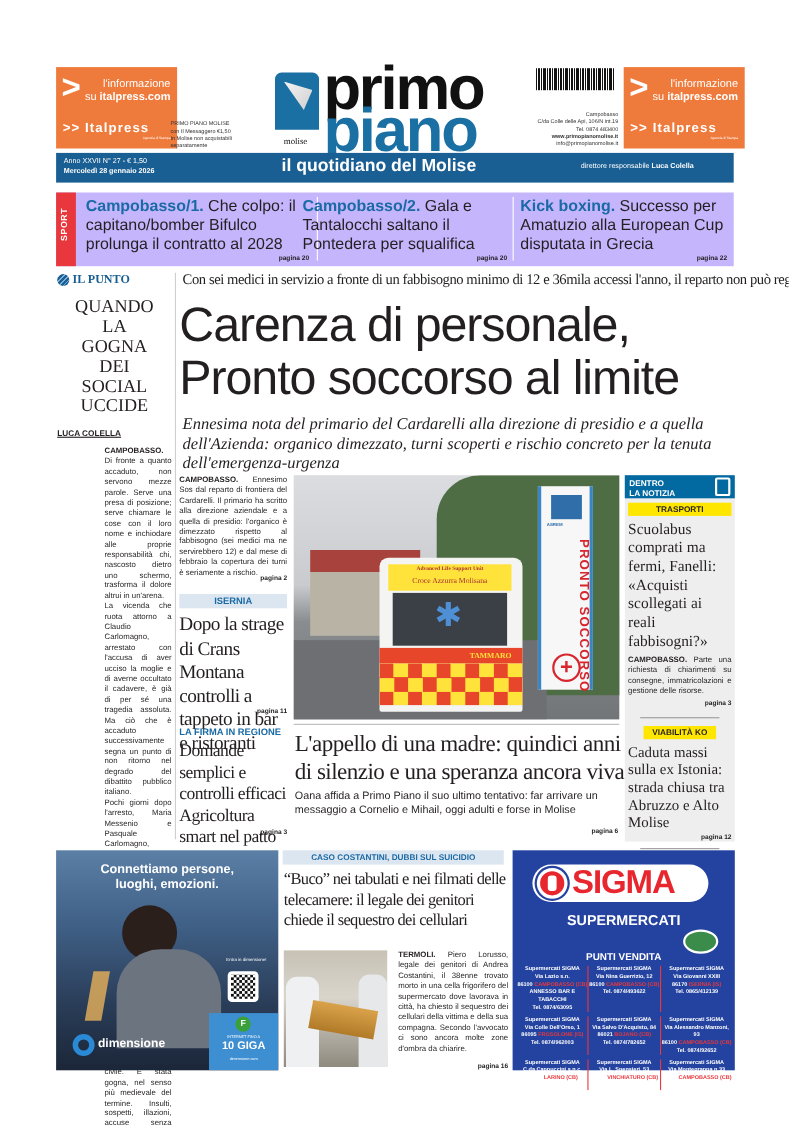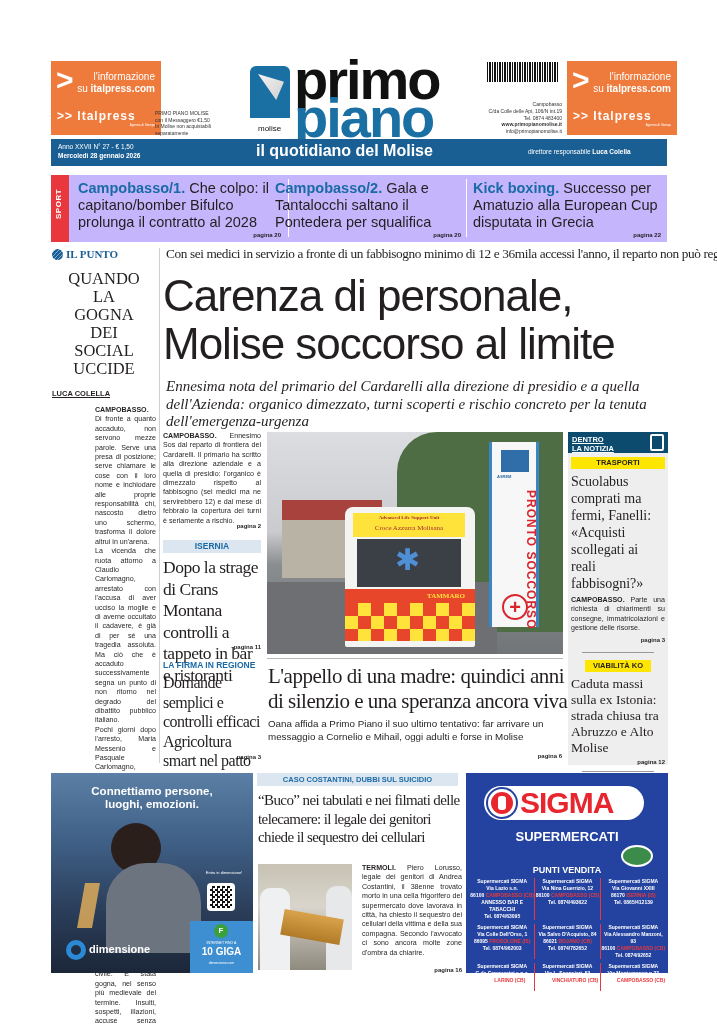--- a/index.html
+++ b/index.html
@@ -36,21 +36,21 @@
   
   .kicker { font-family: "Liberation Serif", serif; font-size: 13.3px; letter-spacing: -0.4px; }
   .headline { font-size: 44px; line-height: 48px; letter-spacing: -1px; color: #231f20; }
   .deck { font-family: "Liberation Serif", serif; font-style: italic; font-size: 15px; line-height: 17.5px; }
   .lbl-blue { background: #dce6f0; color: #1a6aa6; font-weight: bold; font-size: 8.5px; text-align: center; height: 13px; line-height: 13px; }
   .lbl-blue-left { color: #1a6aa6; font-weight: bold; font-size: 8.5px; }
   .h-serif { font-family: "Liberation Serif", serif; letter-spacing: -0.5px; }
 
   
   .dentro { background: #eeeeee; }
-  .dentro-head { background: #0c4a6e; color: #fff; font-size: 7.5px; font-weight: bold; line-height: 9px; text-decoration: underline; }
+  .dentro-head { background: #0369a1; color: #fff; font-size: 7.5px; font-weight: bold; line-height: 9px; }
   .yellow-lbl { background: #ffe600; font-weight: bold; font-size: 7.5px; text-align: center; height: 12px; line-height: 12px; }
   .side-title { font-family: "Liberation Serif", serif; font-size: 14px; line-height: 17px; }
 
   
   .photo { overflow: hidden; }
   .ad-dim { background: linear-gradient(180deg, #5b7fa6 0%, #3f5f85 35%, #2a3d58 70%, #1b2638 100%); }
   .sigma { background: #2443a0; color: #fff; }
   .sigma-cell { font-size: 5px; line-height: 7px; text-align: center; color: #fff; font-weight: bold; }
   .sigma-cell .red { color: #e8383d; }
 </style>
@@ -71,21 +71,21 @@
   <div>In Molise non acquistabili</div>
   <div>separatamente</div>
 </div>
 
 <div class="abs" style="left:242px;top:58px;width:230px;height:82px;">
   <div class="abs" style="left:8px;top:8px;width:40px;height:52px;background:#1a6fa3;border-radius:6px 6px 0 0;">
     <div style="position:absolute;left:8px;top:8px;width:26px;height:26px;background:linear-gradient(135deg,#f4f4f4,#cfcfcf);clip-path:polygon(0 0,100% 30%,70% 100%);"></div>
   </div>
   <div class="abs logo-primo" style="left:52px;top:2px;">primo</div>
   <div class="abs logo-piano" style="left:52px;top:40px;">piano</div>
-  <div class="abs" style="left:16px;top:66px;font-size:8px;color:#111;">molise</div>
+  <div class="abs" style="left:16px;top:66px;font-size:8px;color:#111;font-family:Liberation Serif, serif;">molise</div>
 </div>
 
 <div class="abs" style="left:487px;top:62px;width:72px;height:20px;background:repeating-linear-gradient(90deg,#111 0 1px,#fff 1px 2px,#111 2px 4px,#fff 4px 5px);"></div>
 <div class="abs contact" style="left:470px;top:101px;width:92px;">
   <div>Campobasso</div>
   <div>C/da Colle delle Api, 106/N int.19</div>
   <div>Tel. 0874 483400</div>
   <div style="font-weight:bold;">www.primopianomolise.it</div>
   <div>info@primopianomolise.it</div>
 </div>
@@ -139,21 +139,21 @@
     <p>Eppure, per i tribunali paralleli dei social network, questo è bastato.</p>
     <p>Quella che si è abbattuta su di loro non è stata critica, né indignazione civile. È stata gogna, nel senso più medievale del termine. Insulti, sospetti, illazioni, accuse senza prove, processi sommari celebrati a colpi di post, commenti e "sondaggi" da bar digitale. Una valanga di odio che – come racconta il Corriere della Sera – ha preso [...]</p>
   </div>
   <div class="pg" style="margin-top:8px;">continua a pagina 2</div>
 </div>
 <div class="abs" style="left:159px;top:248px;width:1px;height:515px;background:#cfcfcf;"></div>
 
 <div class="abs kicker" style="left:166px;top:246px;width:505px;white-space:nowrap;">Con sei medici in servizio a fronte di un fabbisogno minimo di 12 e 36mila accessi l'anno, il reparto non può reggere</div>
 <div class="abs headline" style="left:163px;top:272px;width:510px;">
   <div>Carenza di personale,</div>
-  <div>Molise soccorso al limite</div>
+  <div>Pronto soccorso al limite</div>
 </div>
 <div class="abs deck" style="left:166px;top:378px;width:505px;">Ennesima nota del primario del Cardarelli alla direzione di presidio e a quella dell'Azienda: organico dimezzato, turni scoperti e rischio concreto per la tenuta dell'emergenza-urgenza</div>
 
 <div class="abs body7" style="left:163px;top:432px;width:98px;">
   <b>CAMPOBASSO.</b><span> Ennesimo Sos dal reparto di frontiera del Cardarelli. Il primario ha scritto alla direzione aziendale e a quella di presidio: l'organico è dimezzato rispetto al fabbisogno (sei medici ma ne servirebbero 12) e dal mese di febbraio la copertura dei turni è seriamente a rischio.</span>
 </div>
 <div class="abs pg" style="left:163px;top:523px;width:98px;">pagina 2</div>
 
 <div class="abs photo" style="left:267px;top:432px;width:296px;height:222px;background:linear-gradient(180deg,#dcdde0 0%,#c9cbcf 45%,#8a8d90 60%,#727578 100%);">
   <div class="abs" style="left:130px;top:0;width:170px;height:200px;background:#4f6d45;border-radius:40px 0 0 0;"></div>

